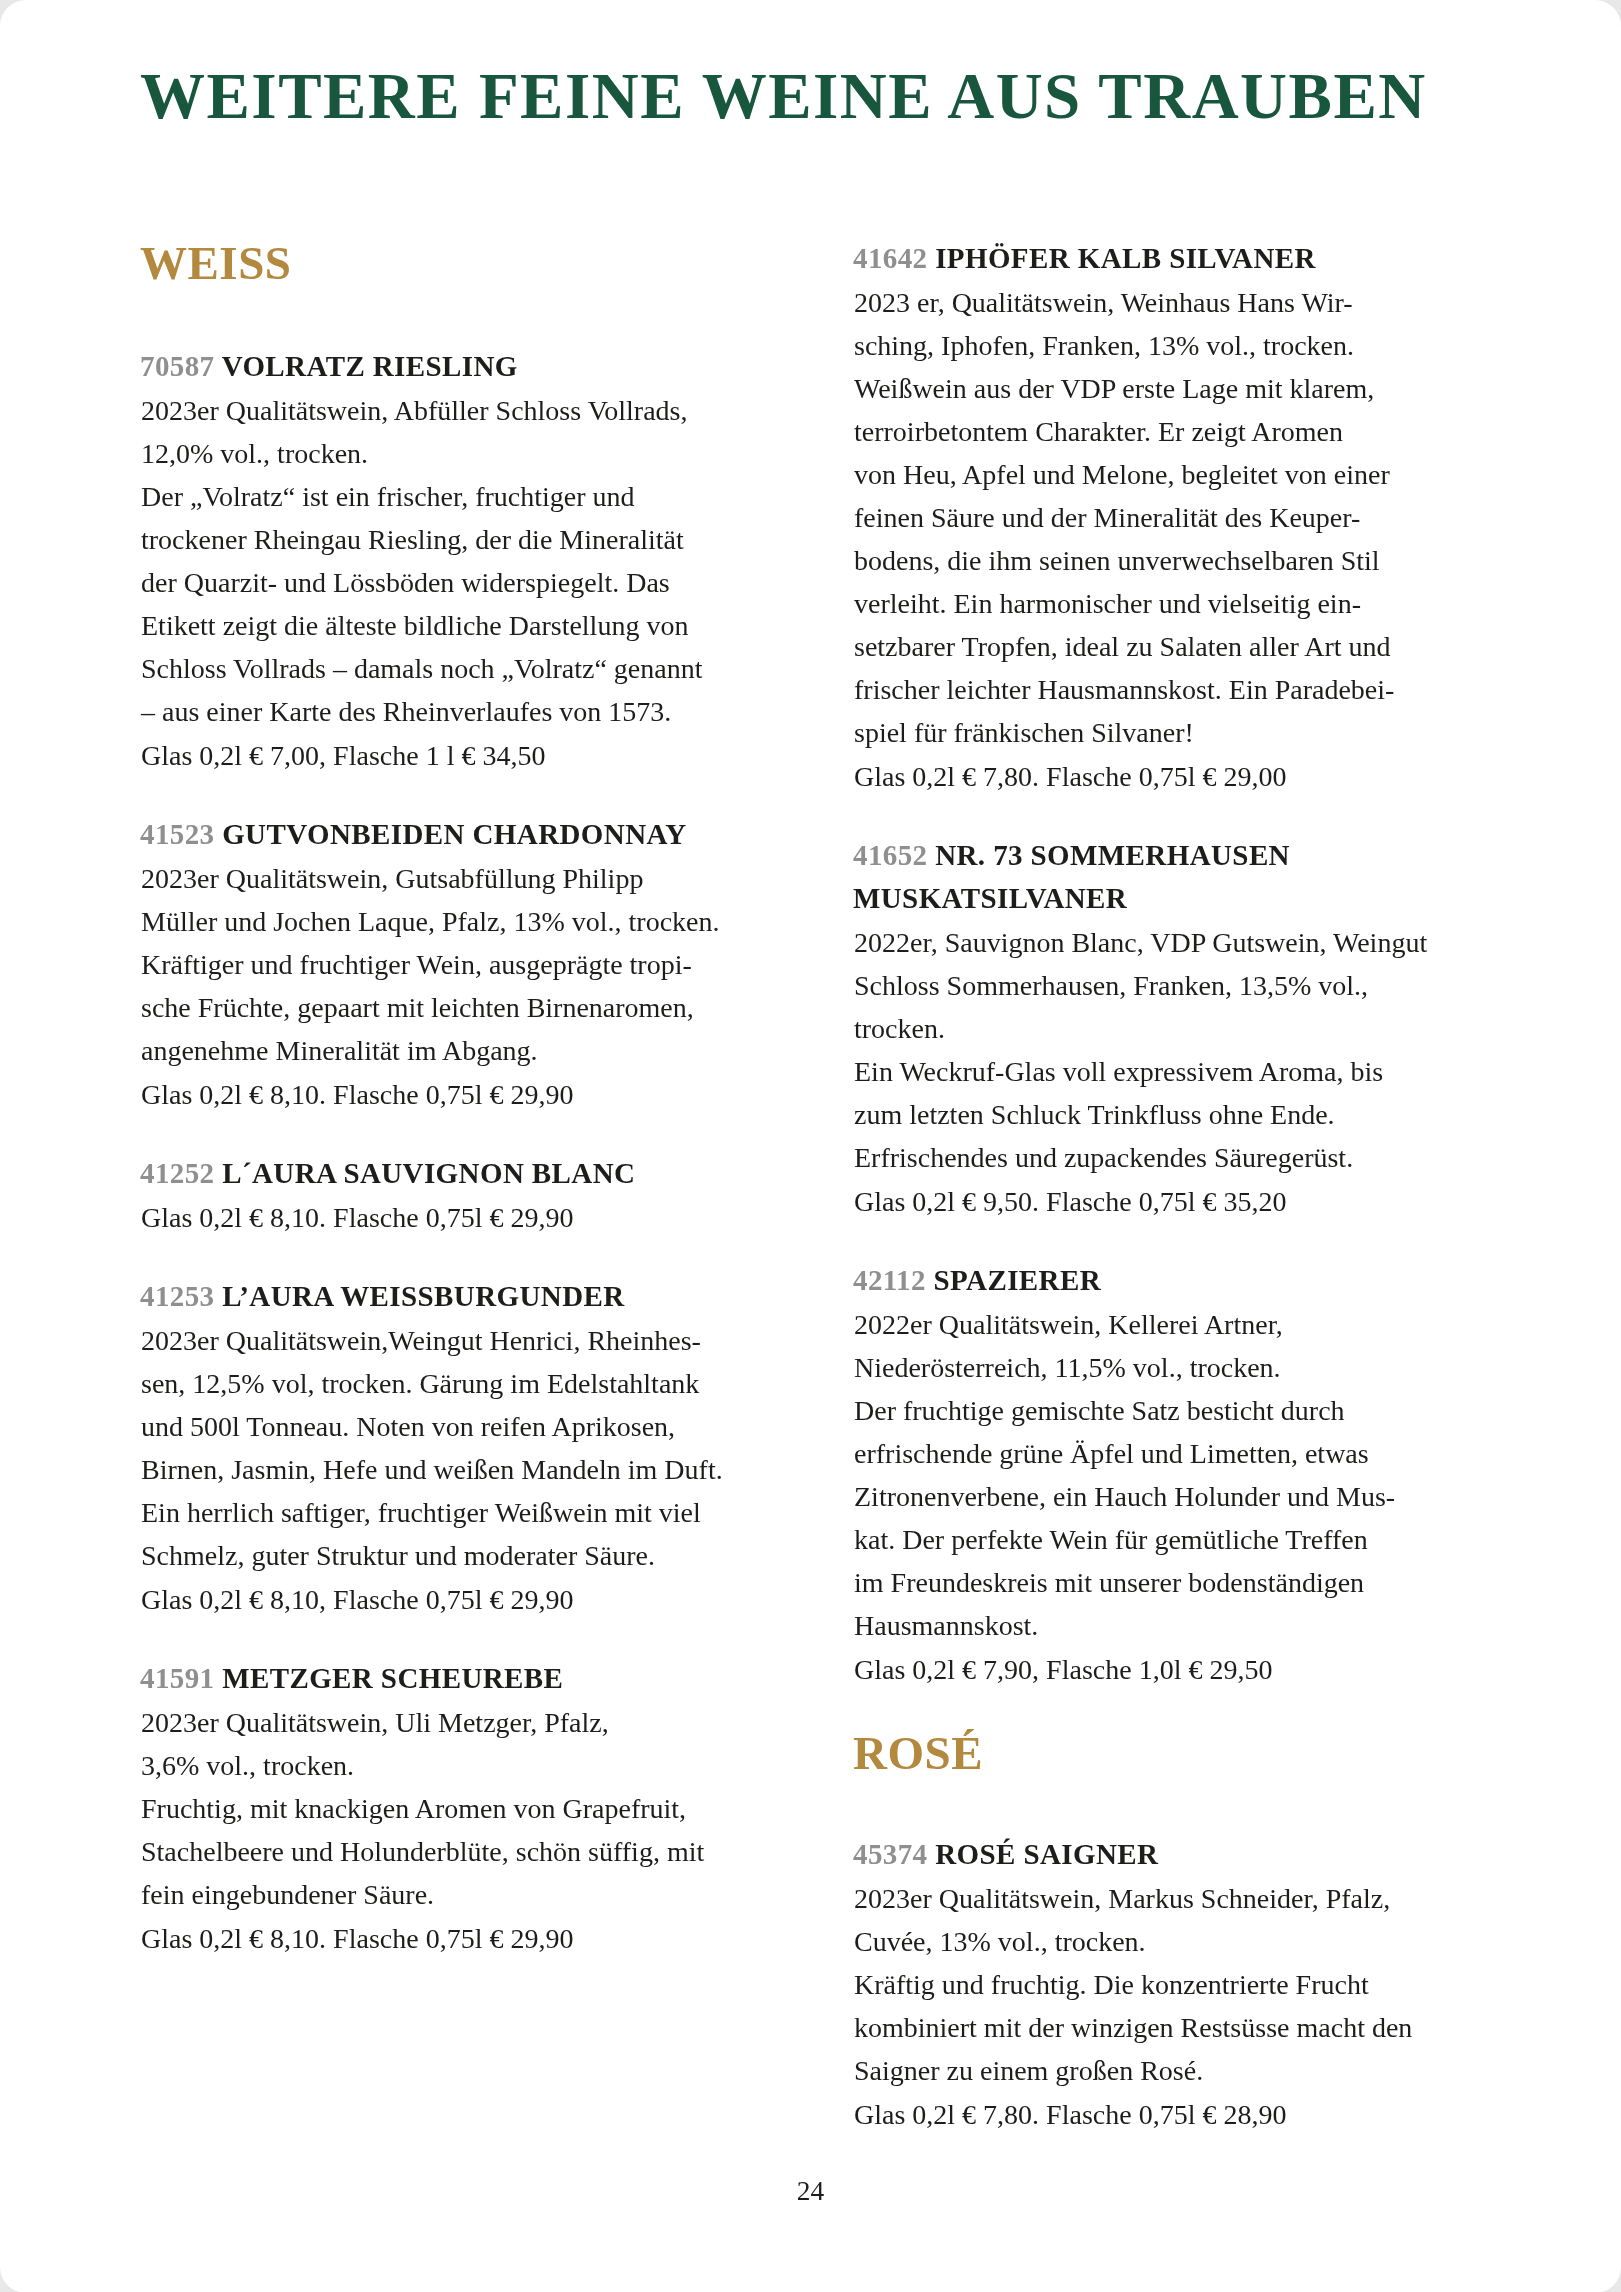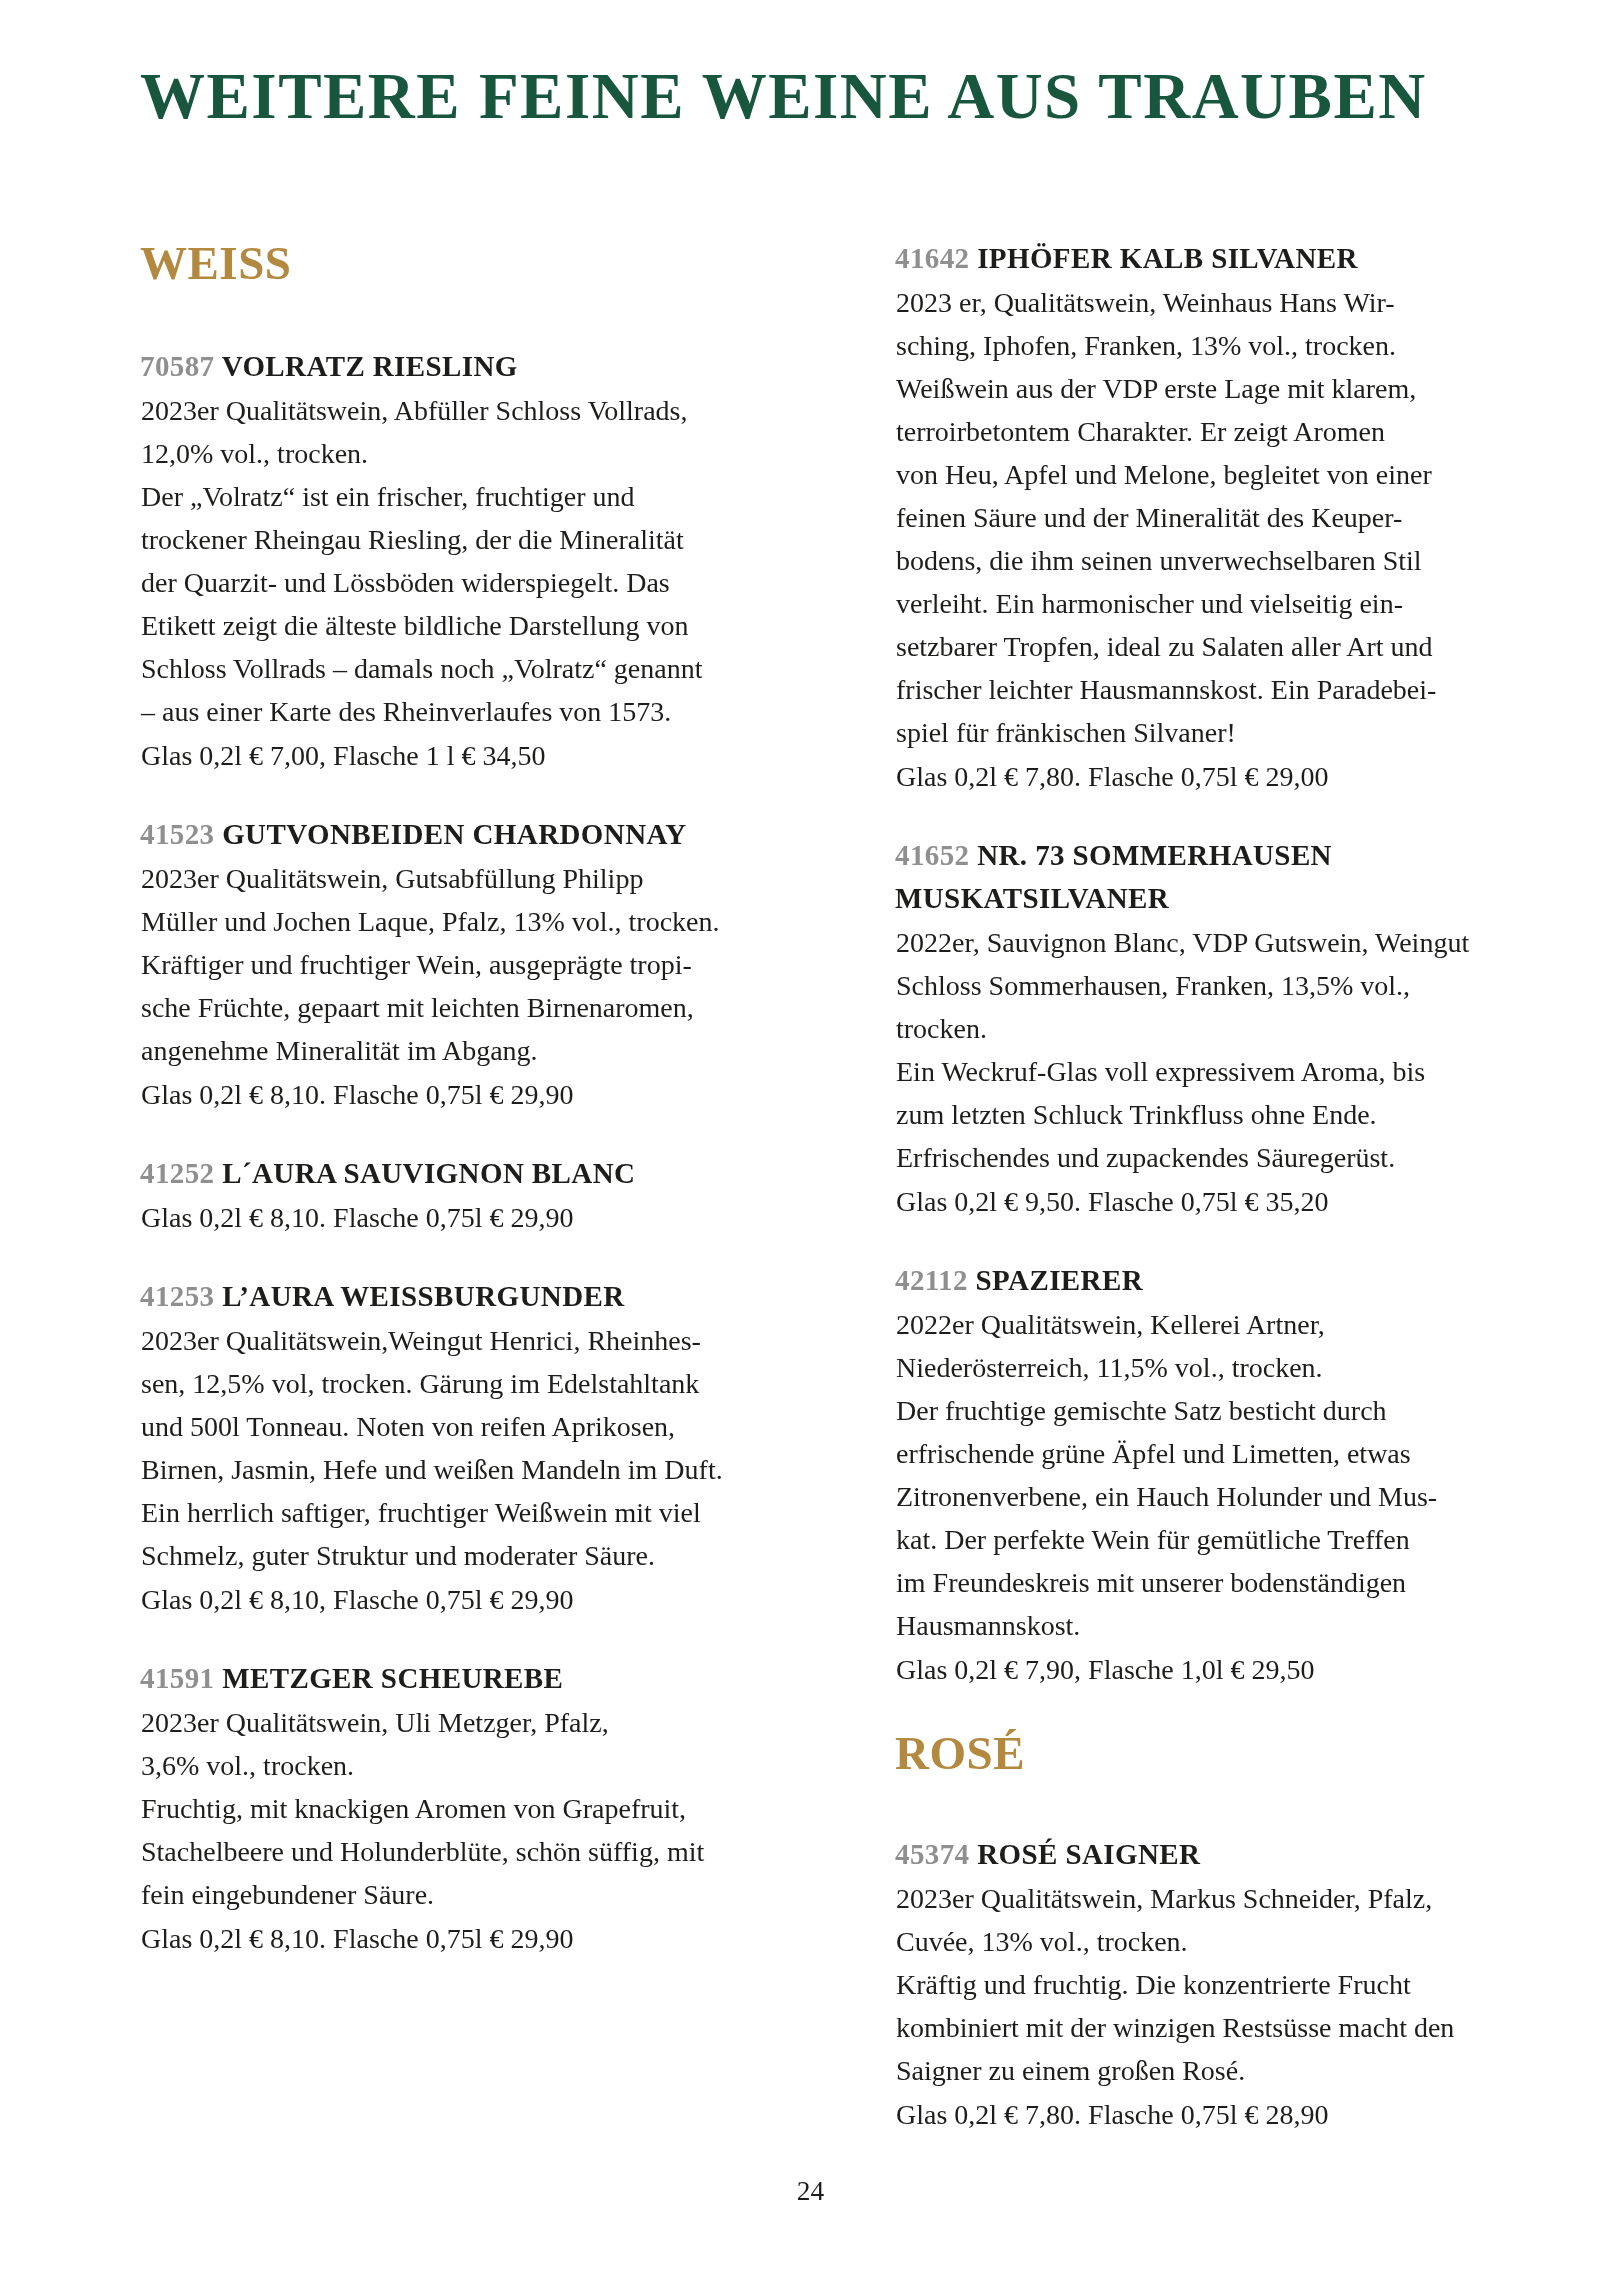--- a/index.html
+++ b/index.html
@@ -11,33 +11,34 @@
   }
   html,body{margin:0;padding:0;background:#e8e8e8;}
   .page{
     position:relative;
     width:1621px;height:2293px;
     margin:0 auto;
     background:#ffffff;
     font-family:"Liberation Serif","DejaVu Serif",serif;
     color:var(--text-color);
     overflow:hidden;
+    border-radius:26px;
   }
   .page-title{
     position:absolute;left:140px;top:59px;
     margin:0;
     font-size:65px;line-height:1.15;
     font-weight:600;
     letter-spacing:1.5px;
     color:var(--title-color);
     white-space:nowrap;
   }
   .col{position:absolute;top:237px;}
   .col.left{left:140px;width:647px;}
-  .col.right{left:895px;width:642px;}
+  .col.right{left:853px;width:642px;}
   .section-header{
     margin:0 0 56px 0;
     font-size:47px;line-height:52px;
     font-weight:600;
     letter-spacing:0.5px;
     color:var(--section-color);
   }
   .section-header.rose{margin-bottom:54px;}
   .entry{margin:0 0 36px 0;}
   .entry-heading{

